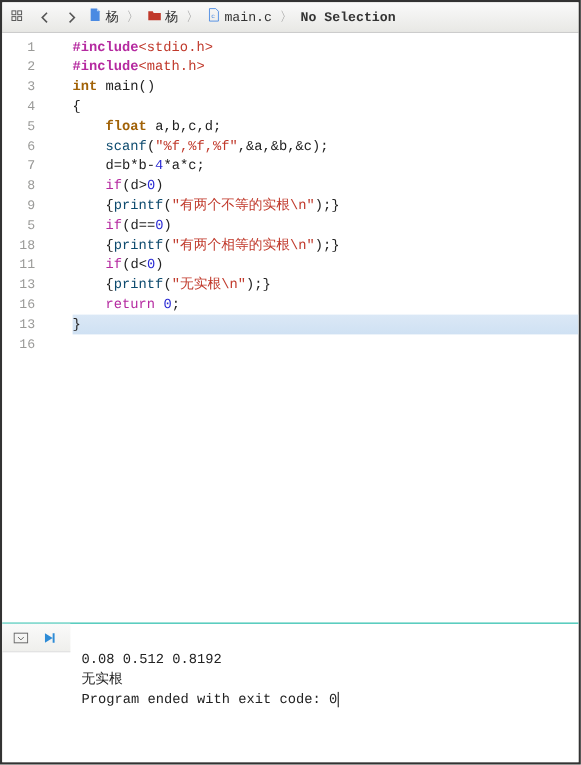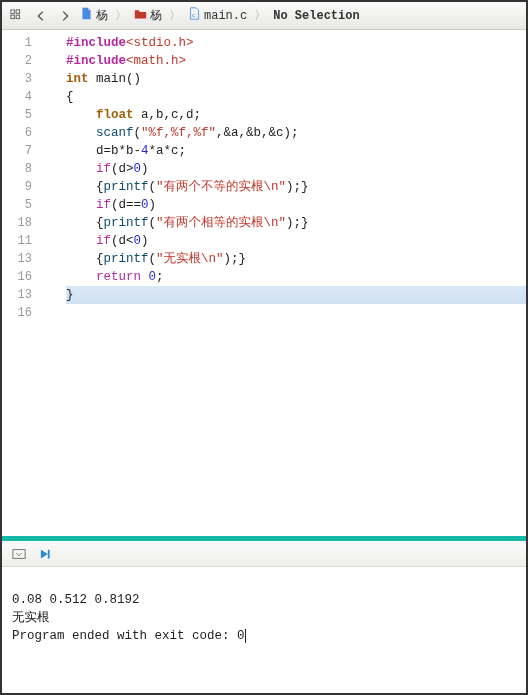--- a/index.html
+++ b/index.html
@@ -65,24 +65,24 @@
     background: linear-gradient(#dbe8f6,#cfe1f3);
   }
   .kw { color:#b52aa0; font-weight:400; }
   .ppkw { color:#b52aa0; font-weight:600; }
   .inc { color:#c0392b; }
   .typ { color:#a16207; font-weight:700; }
   .fn  { color:#0c4a6e; }
   .num { color:#2a2ad4; }
   .str { color:#c0392b; }
   .console-wrap {
-    border-top:5px solid #14b8a6;
+    border-top:1px solid #14b8a6;
     background:#fff;
     display:flex;
-    flex-direction:column;
+    flex-direction:row;
   }
   .cons-bar {
     height:26px;
     display:flex;
     align-items:center;
     gap:10px;
     padding:0 8px;
     border-bottom:1px solid #ddd;
     background:linear-gradient(#fafafa,#efefec);
   }

